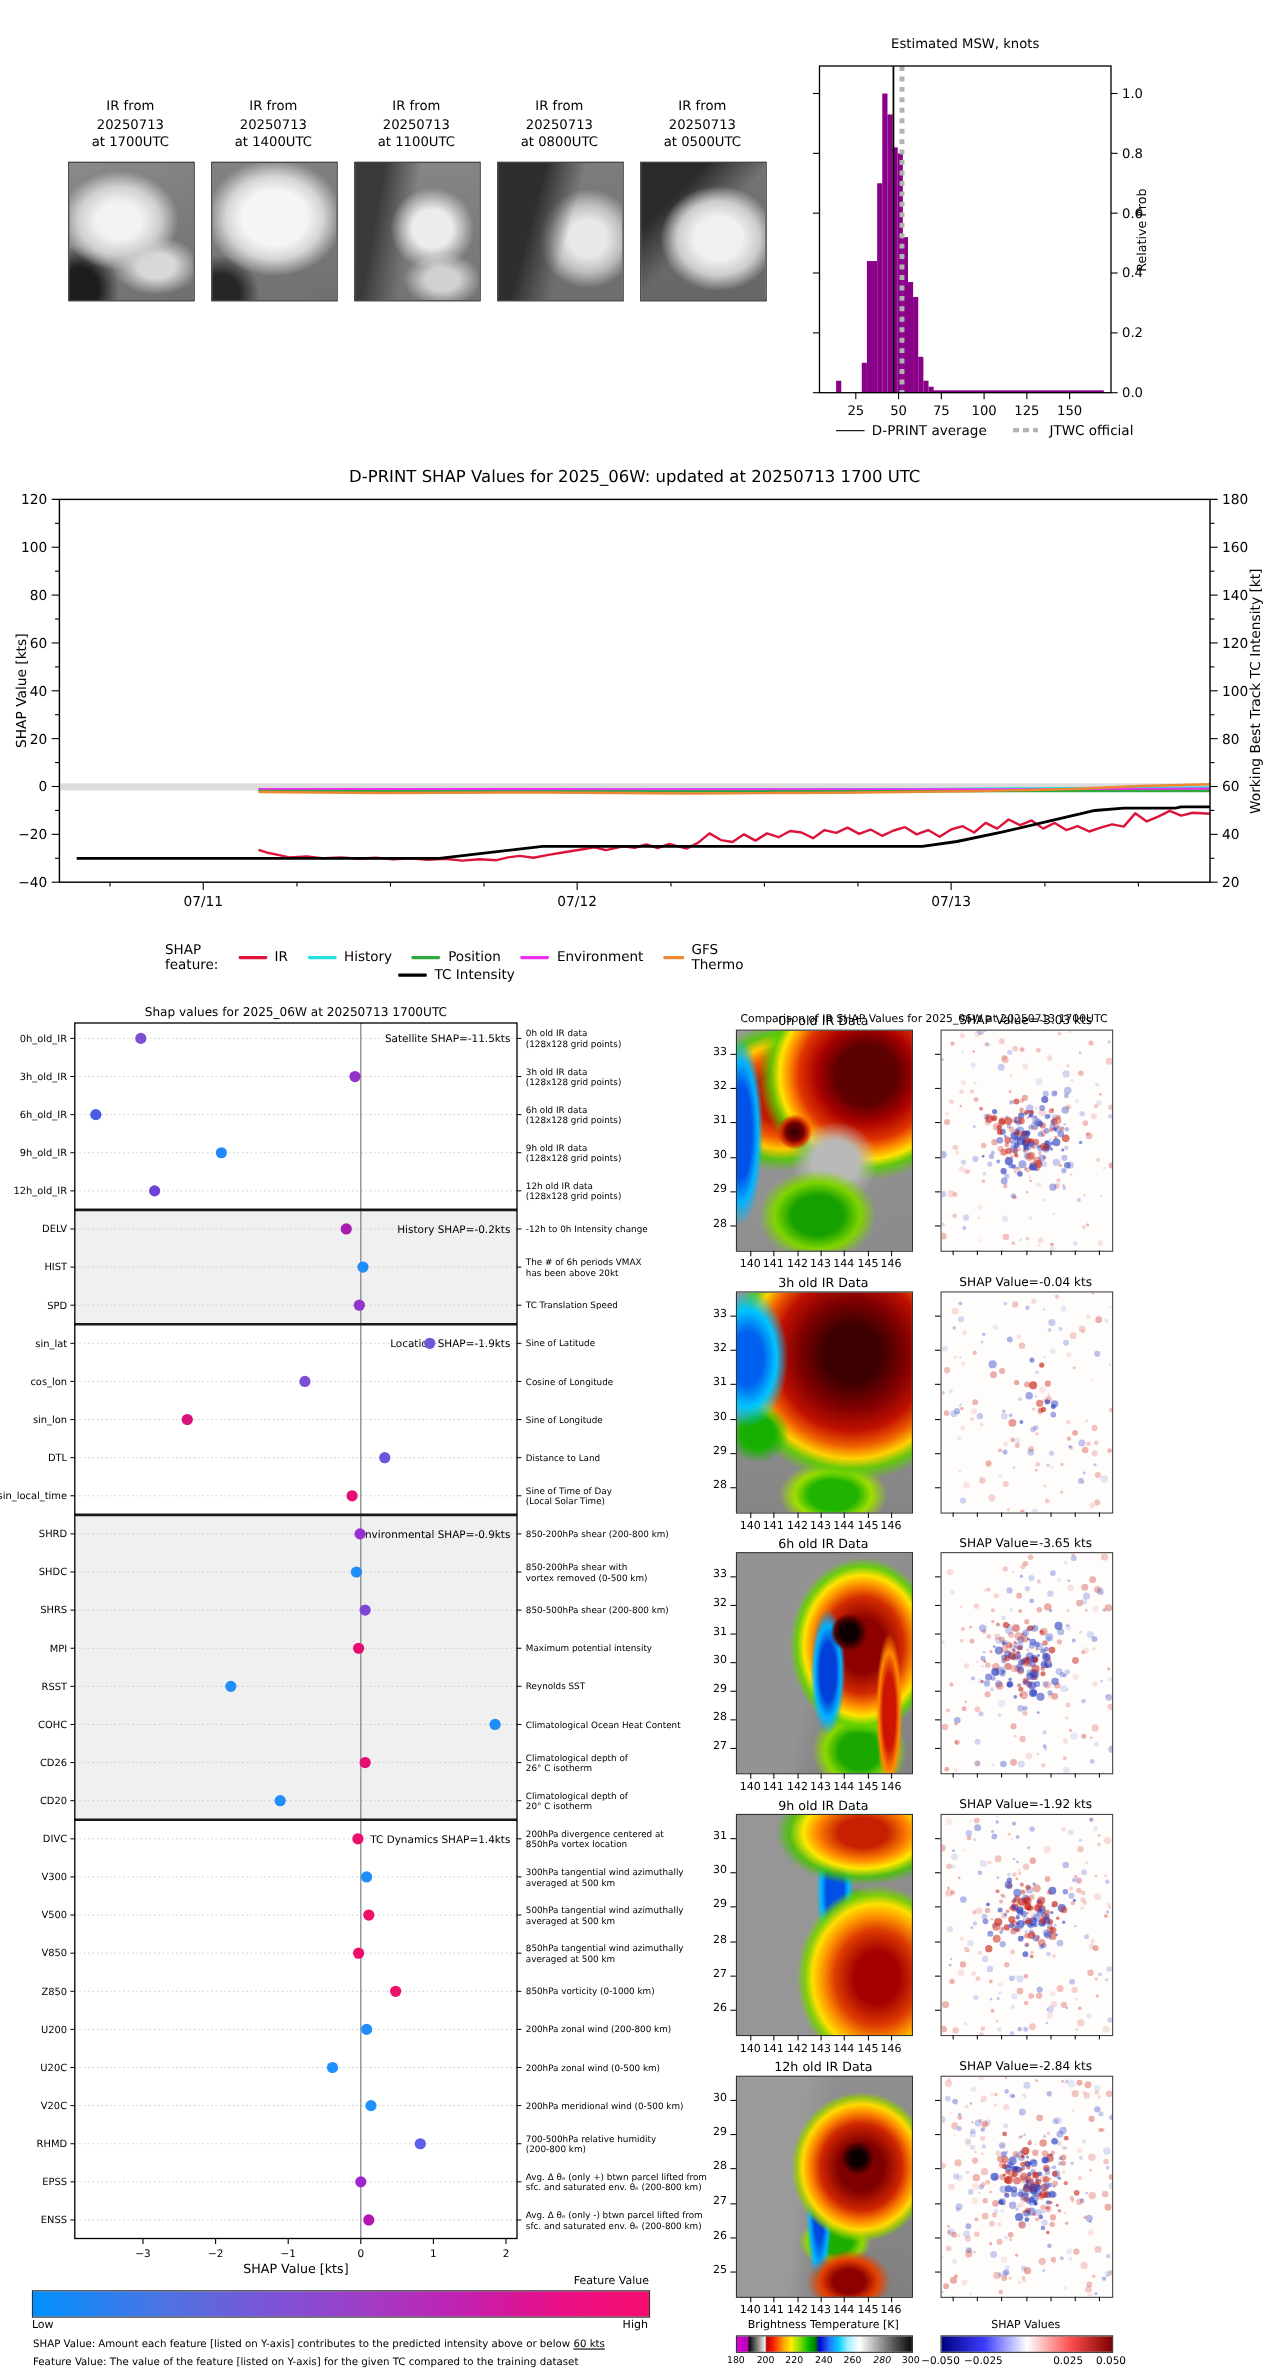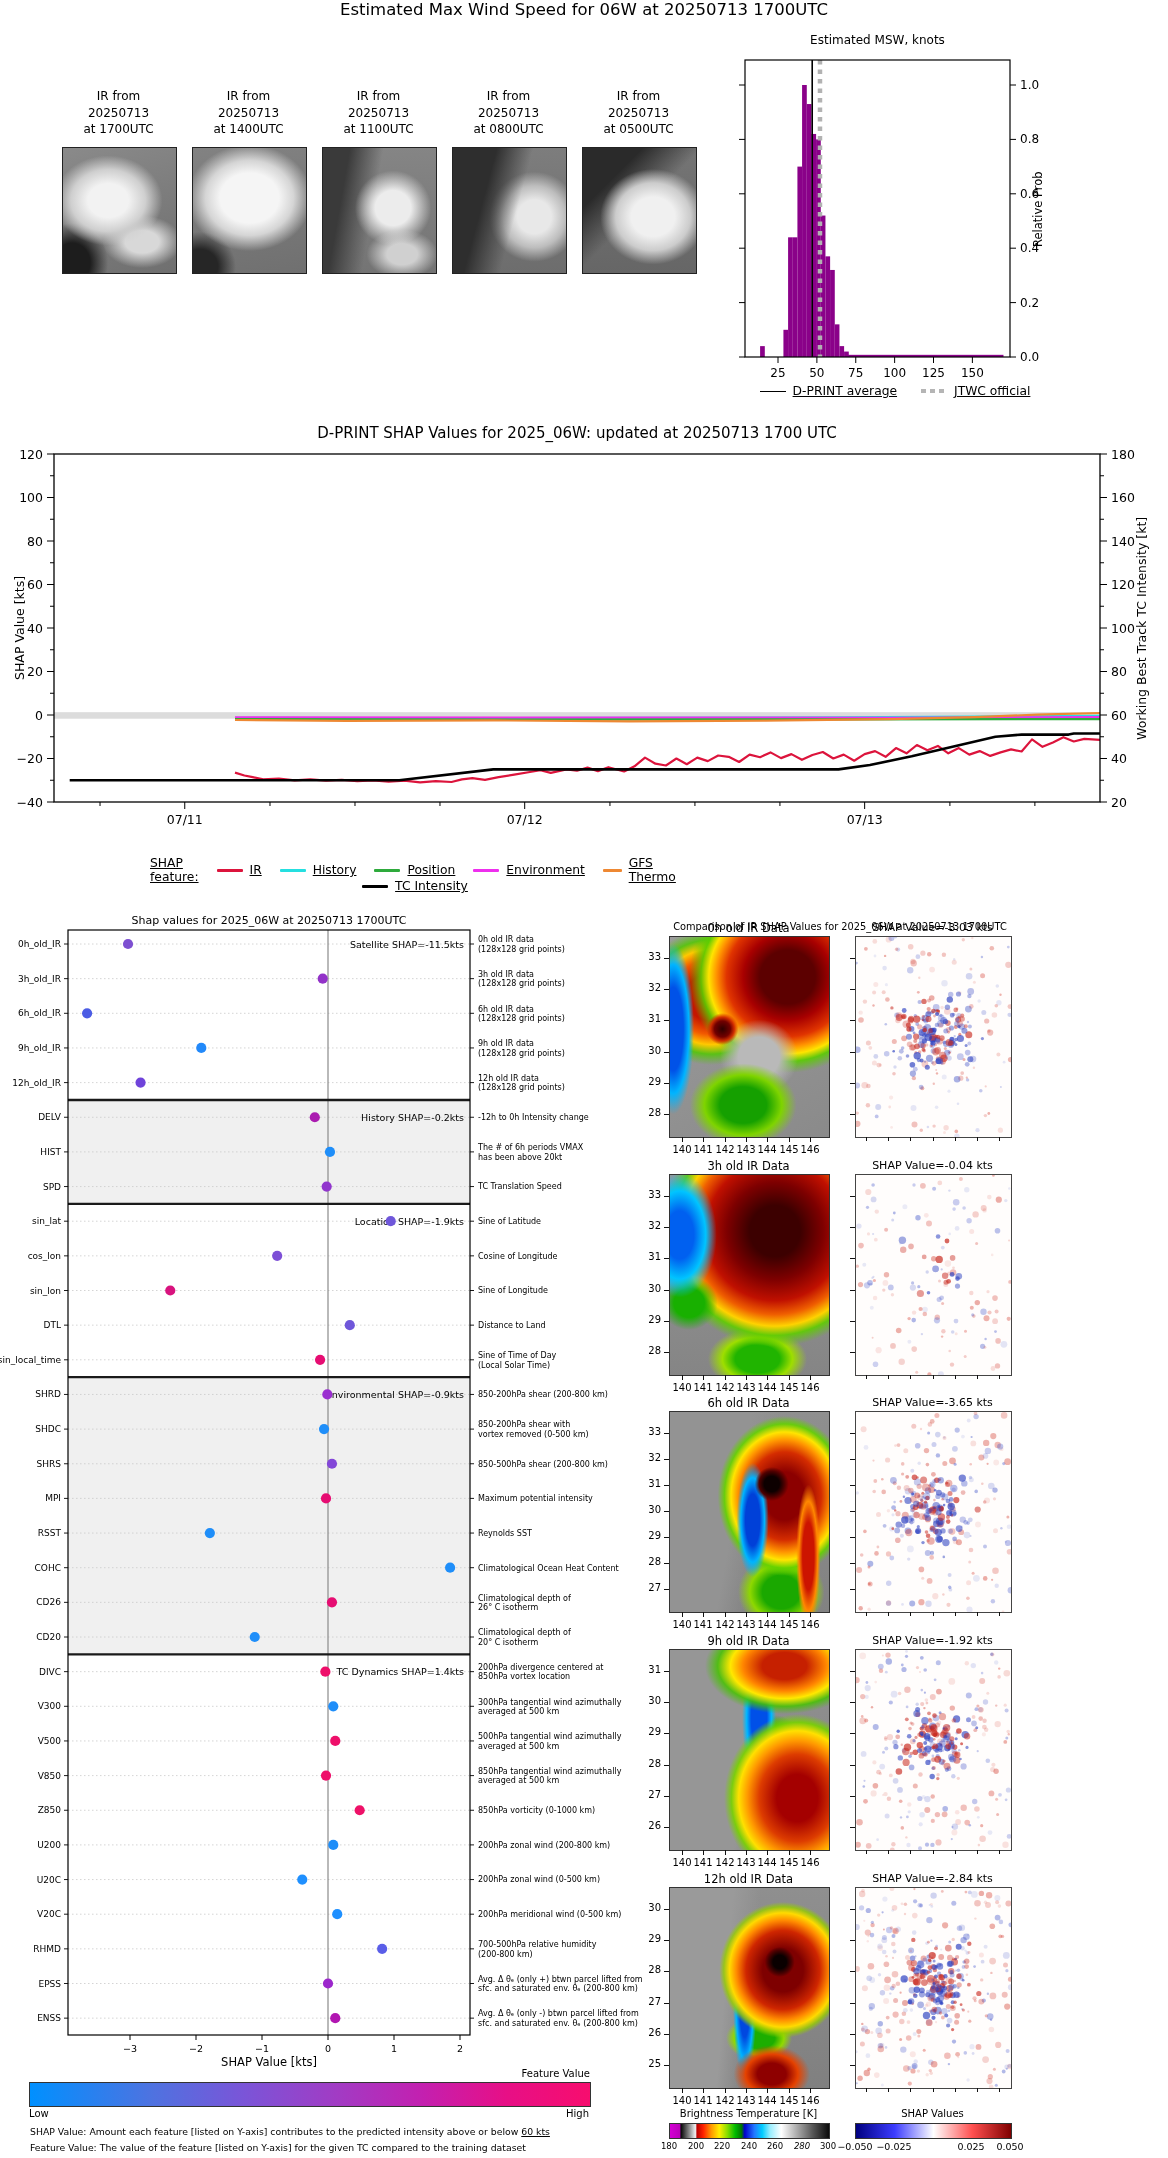--- a/index.html
+++ b/index.html
@@ -19,32 +19,31 @@
   .r0{background:radial-gradient(circle 16px at 33% 46%,#2e0000 0,#720000 50%,rgba(210,40,0,.95) 75%,rgba(255,130,0,0) 100%),radial-gradient(ellipse 42% 26% at 46% 84%,#15a000 0 35%,#7fd400 58%,rgba(150,220,0,0) 80%),radial-gradient(ellipse 16% 52% at 2% 46%,#0052e8 0 40%,#00b4ff 62%,rgba(0,190,255,0) 82%),radial-gradient(ellipse 34% 26% at 56% 60%,#b9b9b9 0 38%,rgba(160,160,160,0) 72%),radial-gradient(ellipse 62% 48% at 74% 20%,#5c0000 0 28%,#a80000 45%,#e03400 62%,#ff9000 72%,#ffe400 80%,rgba(90,205,0,.9) 88%,rgba(90,205,0,0) 100%),radial-gradient(ellipse 46% 34% at 26% 30%,#c41600 0 35%,#f25a00 55%,#ffc800 70%,rgba(80,200,0,.85) 84%,rgba(80,200,0,0) 100%),linear-gradient(150deg,#9c9c9c,#8a8a8a);}
   .r1{background:radial-gradient(ellipse 30% 40% at 6% 30%,#0060f0 0 30%,#00c4ff 55%,rgba(0,200,255,0) 78%),radial-gradient(ellipse 24% 18% at 12% 64%,#18b000 0 40%,rgba(70,200,0,0) 75%),radial-gradient(ellipse 72% 58% at 66% 28%,#3c0000 0 22%,#7e0000 42%,#c01000 60%,#ef5e00 72%,#ffd200 82%,rgba(95,205,0,.9) 90%,rgba(95,205,0,0) 100%),radial-gradient(ellipse 40% 20% at 55% 92%,#20b400 0 35%,#9ede00 55%,rgba(160,225,0,0) 78%),linear-gradient(180deg,#969696,#858585);}
   .r2{background:radial-gradient(circle 17px at 64% 36%,#0d0000 0 45%,#4f0000 75%,rgba(130,0,0,0) 100%),radial-gradient(ellipse 9% 42% at 87% 72%,#cc1400 0 40%,#ff8800 65%,rgba(255,180,0,0) 85%),radial-gradient(ellipse 12% 34% at 52% 54%,#0040d8 0 38%,#00b4ff 62%,rgba(0,190,255,0) 84%),radial-gradient(ellipse 42% 40% at 72% 42%,#8c0000 0 30%,#d42c00 55%,#ff9400 70%,#ffe400 80%,rgba(100,210,0,.9) 90%,rgba(100,210,0,0) 100%),radial-gradient(ellipse 34% 24% at 70% 90%,#1aa800 0 35%,#8ed800 58%,rgba(150,220,0,0) 80%),linear-gradient(100deg,#939393 0 42%,rgba(147,147,147,0) 58%),linear-gradient(180deg,#8f8f8f,#828282);}
   .r3{background:radial-gradient(ellipse 46% 42% at 80% 74%,#a40000 0 28%,#dd3c00 52%,#ff9800 68%,#ffe000 80%,rgba(120,210,0,.9) 90%,rgba(120,210,0,0) 100%),radial-gradient(ellipse 50% 24% at 72% 8%,#c62000 0 28%,#ff8400 52%,#ffe800 68%,rgba(70,195,0,.85) 84%,rgba(70,195,0,0) 100%),radial-gradient(ellipse 13% 40% at 56% 34%,#0050e8 0 38%,#00b8ff 60%,rgba(0,190,255,0) 82%),radial-gradient(ellipse 20% 16% at 66% 45%,#1fae00 0 40%,rgba(60,190,0,0) 78%),linear-gradient(95deg,#969696 0 46%,rgba(150,150,150,0) 62%),linear-gradient(180deg,#919191,#848484);}
   .r4{background:radial-gradient(circle 15px at 69% 37%,#0a0000 0 45%,#4a0000 78%,rgba(120,0,0,0) 100%),radial-gradient(ellipse 40% 34% at 71% 41%,#7e0000 0 32%,#cf2600 58%,#ff8a00 73%,#ffda00 84%,rgba(150,205,0,.8) 93%,rgba(150,205,0,0) 100%),radial-gradient(ellipse 30% 18% at 64% 93%,#8e0000 0 30%,#e54200 55%,rgba(255,150,0,0) 80%),radial-gradient(ellipse 9% 46% at 47% 58%,#0048e0 0 36%,#00b4ff 60%,rgba(0,190,255,0) 82%),radial-gradient(ellipse 26% 14% at 56% 75%,#1cae00 0 38%,#90da00 60%,rgba(160,220,0,0) 80%),linear-gradient(95deg,#9a9a9a 0 36%,rgba(154,154,154,0) 52%),linear-gradient(180deg,#8f8f8f,#808080);}
   .shapmap{position:absolute;width:155px;height:200px;border:1px solid #444;background:#fffdfc;overflow:hidden;}
   .cb{position:absolute;border:1px solid #333;}
   .cb-feature{background:linear-gradient(90deg,#0090ff 0%,#4f72e0 22%,#7a55d8 38%,#a23bc4 55%,#c320b0 70%,#e70f86 85%,#f70d6e 100%);}
   .cb-bt{background:linear-gradient(90deg,#d400d4 0%,#bb00bb 6%,#0a0a0a 7%,#888 12%,#f0f0f0 16%,#bb0000 17%,#ff2200 21%,#ff9900 26%,#ffee00 31%,#88dd00 36%,#00bb00 41%,#007700 45%,#0000cc 47%,#2277ff 53%,#00ccff 58%,#99eeff 63%,#ffffff 70%,#aaaaaa 80%,#555 90%,#0a0a0a 100%);}
   .cb-shap{background:linear-gradient(90deg,#000080 0%,#3c3cff 25%,#ffffff 50%,#ff5050 75%,#800000 100%);}
-  .lg-row{position:absolute;display:flex;align-items:center;gap:18px;font-size:12.3px;text-decoration:underline;}
+  .lg-row{position:absolute;display:flex;align-items:center;gap:18px;font-size:12.3px;}
   .lg-item{display:flex;align-items:center;gap:7px;}
   .sw{display:inline-block;width:26px;height:3px;border-radius:1px;}
   .ln-black{display:inline-block;width:26px;height:0;border-top:1.6px solid #000;}
   .ln-dash{display:inline-block;width:26px;height:4px;background:repeating-linear-gradient(90deg,#b5b5b5 0 5px,transparent 5px 9px);}
 </style>
 </head>
 <body>
 
 <div class="page">
 
-  <div class="abs ctr" id="main-title" style="left:0;top:8;width:1168px;font-size:16.5px;">Estimated Max Wind Speed for 06W at 20250713 1700UTC</div>
 
   <div class="abs ctr" style="left:62px;top:88px;width:113px;font-size:12px;line-height:16.5px;">
     <div>IR from</div>
     <div>20250713</div>
     <div>at 1700UTC</div>
   </div>
   <div class="abs ctr" style="left:192px;top:88px;width:113px;font-size:12px;line-height:16.5px;">
     <div>IR from</div>
     <div>20250713</div>
     <div>at 1400UTC</div>

